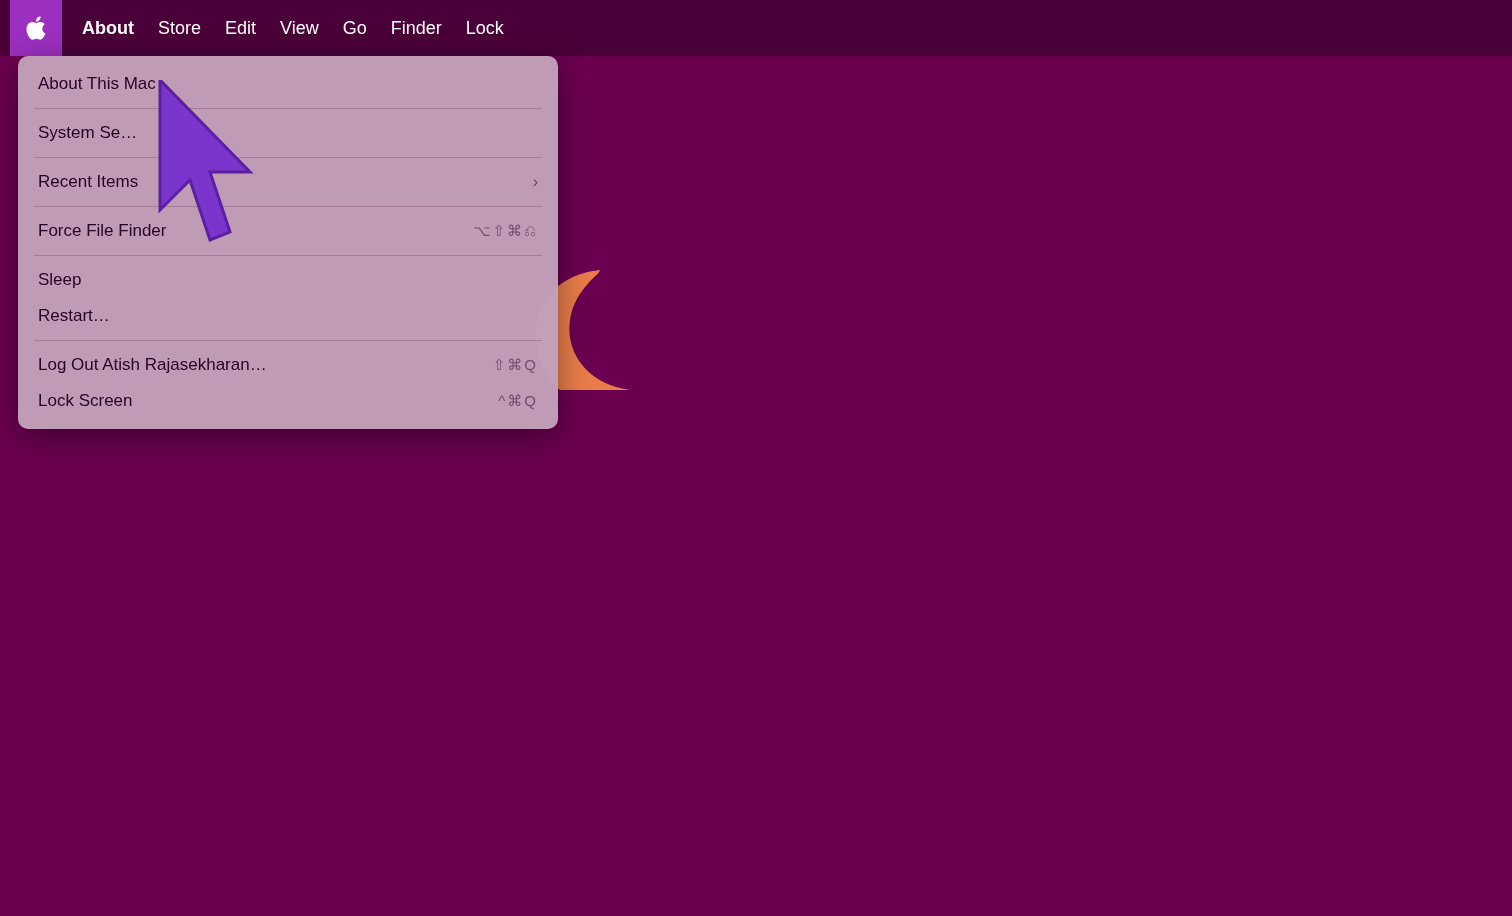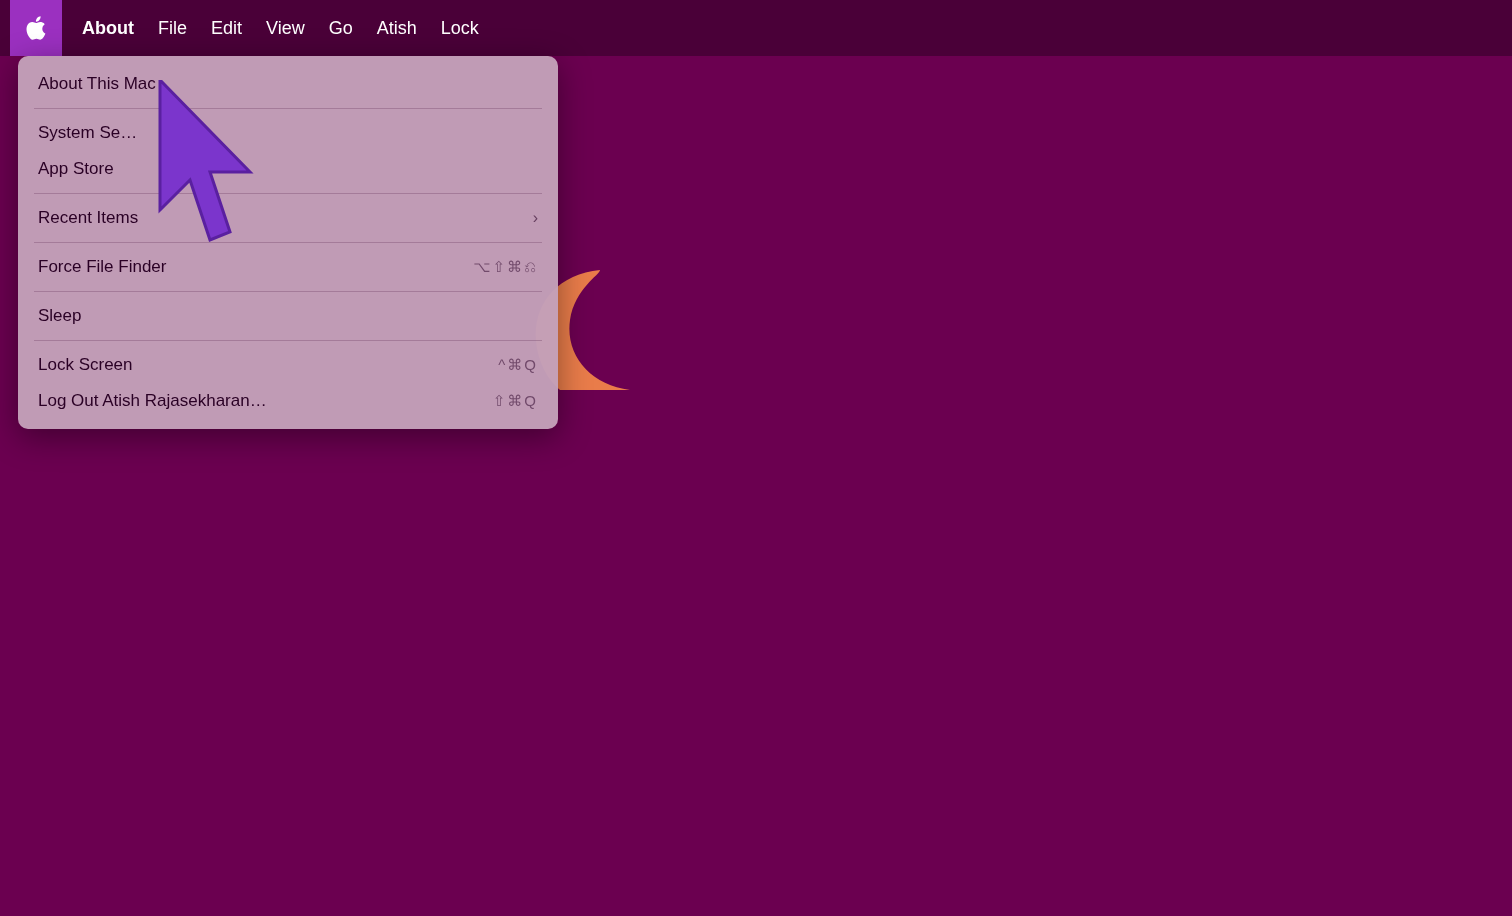--- a/index.html
+++ b/index.html
@@ -136,45 +136,42 @@
 <body>
 
 <div class="menubar">
   <div class="apple-logo">
     <svg viewBox="0 0 24 24" xmlns="http://www.w3.org/2000/svg">
       <path d="M18.71 19.5c-.83 1.24-1.71 2.45-3.05 2.47-1.34.03-1.77-.79-3.29-.79-1.53 0-2 .77-3.27.82-1.31.05-2.3-1.32-3.14-2.53C4.25 17 2.94 12.45 4.7 9.39c.87-1.52 2.43-2.48 4.12-2.51 1.28-.02 2.5.87 3.29.87.78 0 2.26-1.07 3.8-.91.65.03 2.47.26 3.64 1.98-.09.06-2.17 1.28-2.15 3.81.03 3.02 2.65 4.03 2.68 4.04-.03.07-.42 1.44-1.38 2.83M13 3.5c.73-.83 1.94-1.46 2.94-1.5.13 1.17-.34 2.35-1.04 3.19-.69.85-1.83 1.51-2.95 1.42-.15-1.15.41-2.35 1.05-3.11z"></path>
     </svg>
   </div>
   <div class="menu-items">
     <div class="menu-item active">About</div>
-    <div class="menu-item">File</div>
+    <div class="menu-item">Store</div>
     <div class="menu-item">Edit</div>
     <div class="menu-item">View</div>
     <div class="menu-item">Go</div>
-    <div class="menu-item">Atish</div>
+    <div class="menu-item">Finder</div>
     <div class="menu-item">Lock</div>
   </div>
 </div>
 
 <div class="dropdown-menu">
 
   <div class="menu-section">
     <div class="dropdown-item">
       <span class="label">About This Mac</span>
     </div>
   </div>
 
   <div class="menu-divider"></div>
 
   <div class="menu-section">
     <div class="dropdown-item">
       <span class="label">System Se…</span>
-    </div>
-    <div class="dropdown-item">
-      <span class="label">App Store</span>
     </div>
   </div>
 
   <div class="menu-divider"></div>
 
   <div class="menu-section">
     <div class="dropdown-item">
       <span class="label">Recent Items</span>
       <span class="chevron">›</span>
     </div>
@@ -188,32 +185,35 @@
       <span class="shortcut">⌥⇧⌘⎌</span>
     </div>
   </div>
 
   <div class="menu-divider"></div>
 
   <div class="menu-section">
     <div class="dropdown-item">
       <span class="label">Sleep</span>
     </div>
-  </div>
-
-  <div class="menu-divider"></div>
-
-  <div class="menu-section">
+    <div class="dropdown-item">
+      <span class="label">Restart…</span>
+    </div>
+  </div>
+
+  <div class="menu-divider"></div>
+
+  <div class="menu-section">
+    <div class="dropdown-item">
+      <span class="label">Log Out Atish Rajasekharan…</span>
+      <span class="shortcut">⇧⌘Q</span>
+    </div>
     <div class="dropdown-item">
       <span class="label">Lock Screen</span>
       <span class="shortcut">^⌘Q</span>
-    </div>
-    <div class="dropdown-item">
-      <span class="label">Log Out Atish Rajasekharan…</span>
-      <span class="shortcut">⇧⌘Q</span>
     </div>
   </div>
 </div>
 
 <div class="moon-crescent">
   <svg viewBox="0 0 110 130" xmlns="http://www.w3.org/2000/svg">
     <path d="M80 10 C30 15, 5 55, 20 100 C35 145, 85 155, 110 130 C70 125, 45 95, 50 60 C55 28, 80 15, 80 10 Z" fill="#f0834a" opacity="0.95"></path>
   </svg>
 </div>
 

